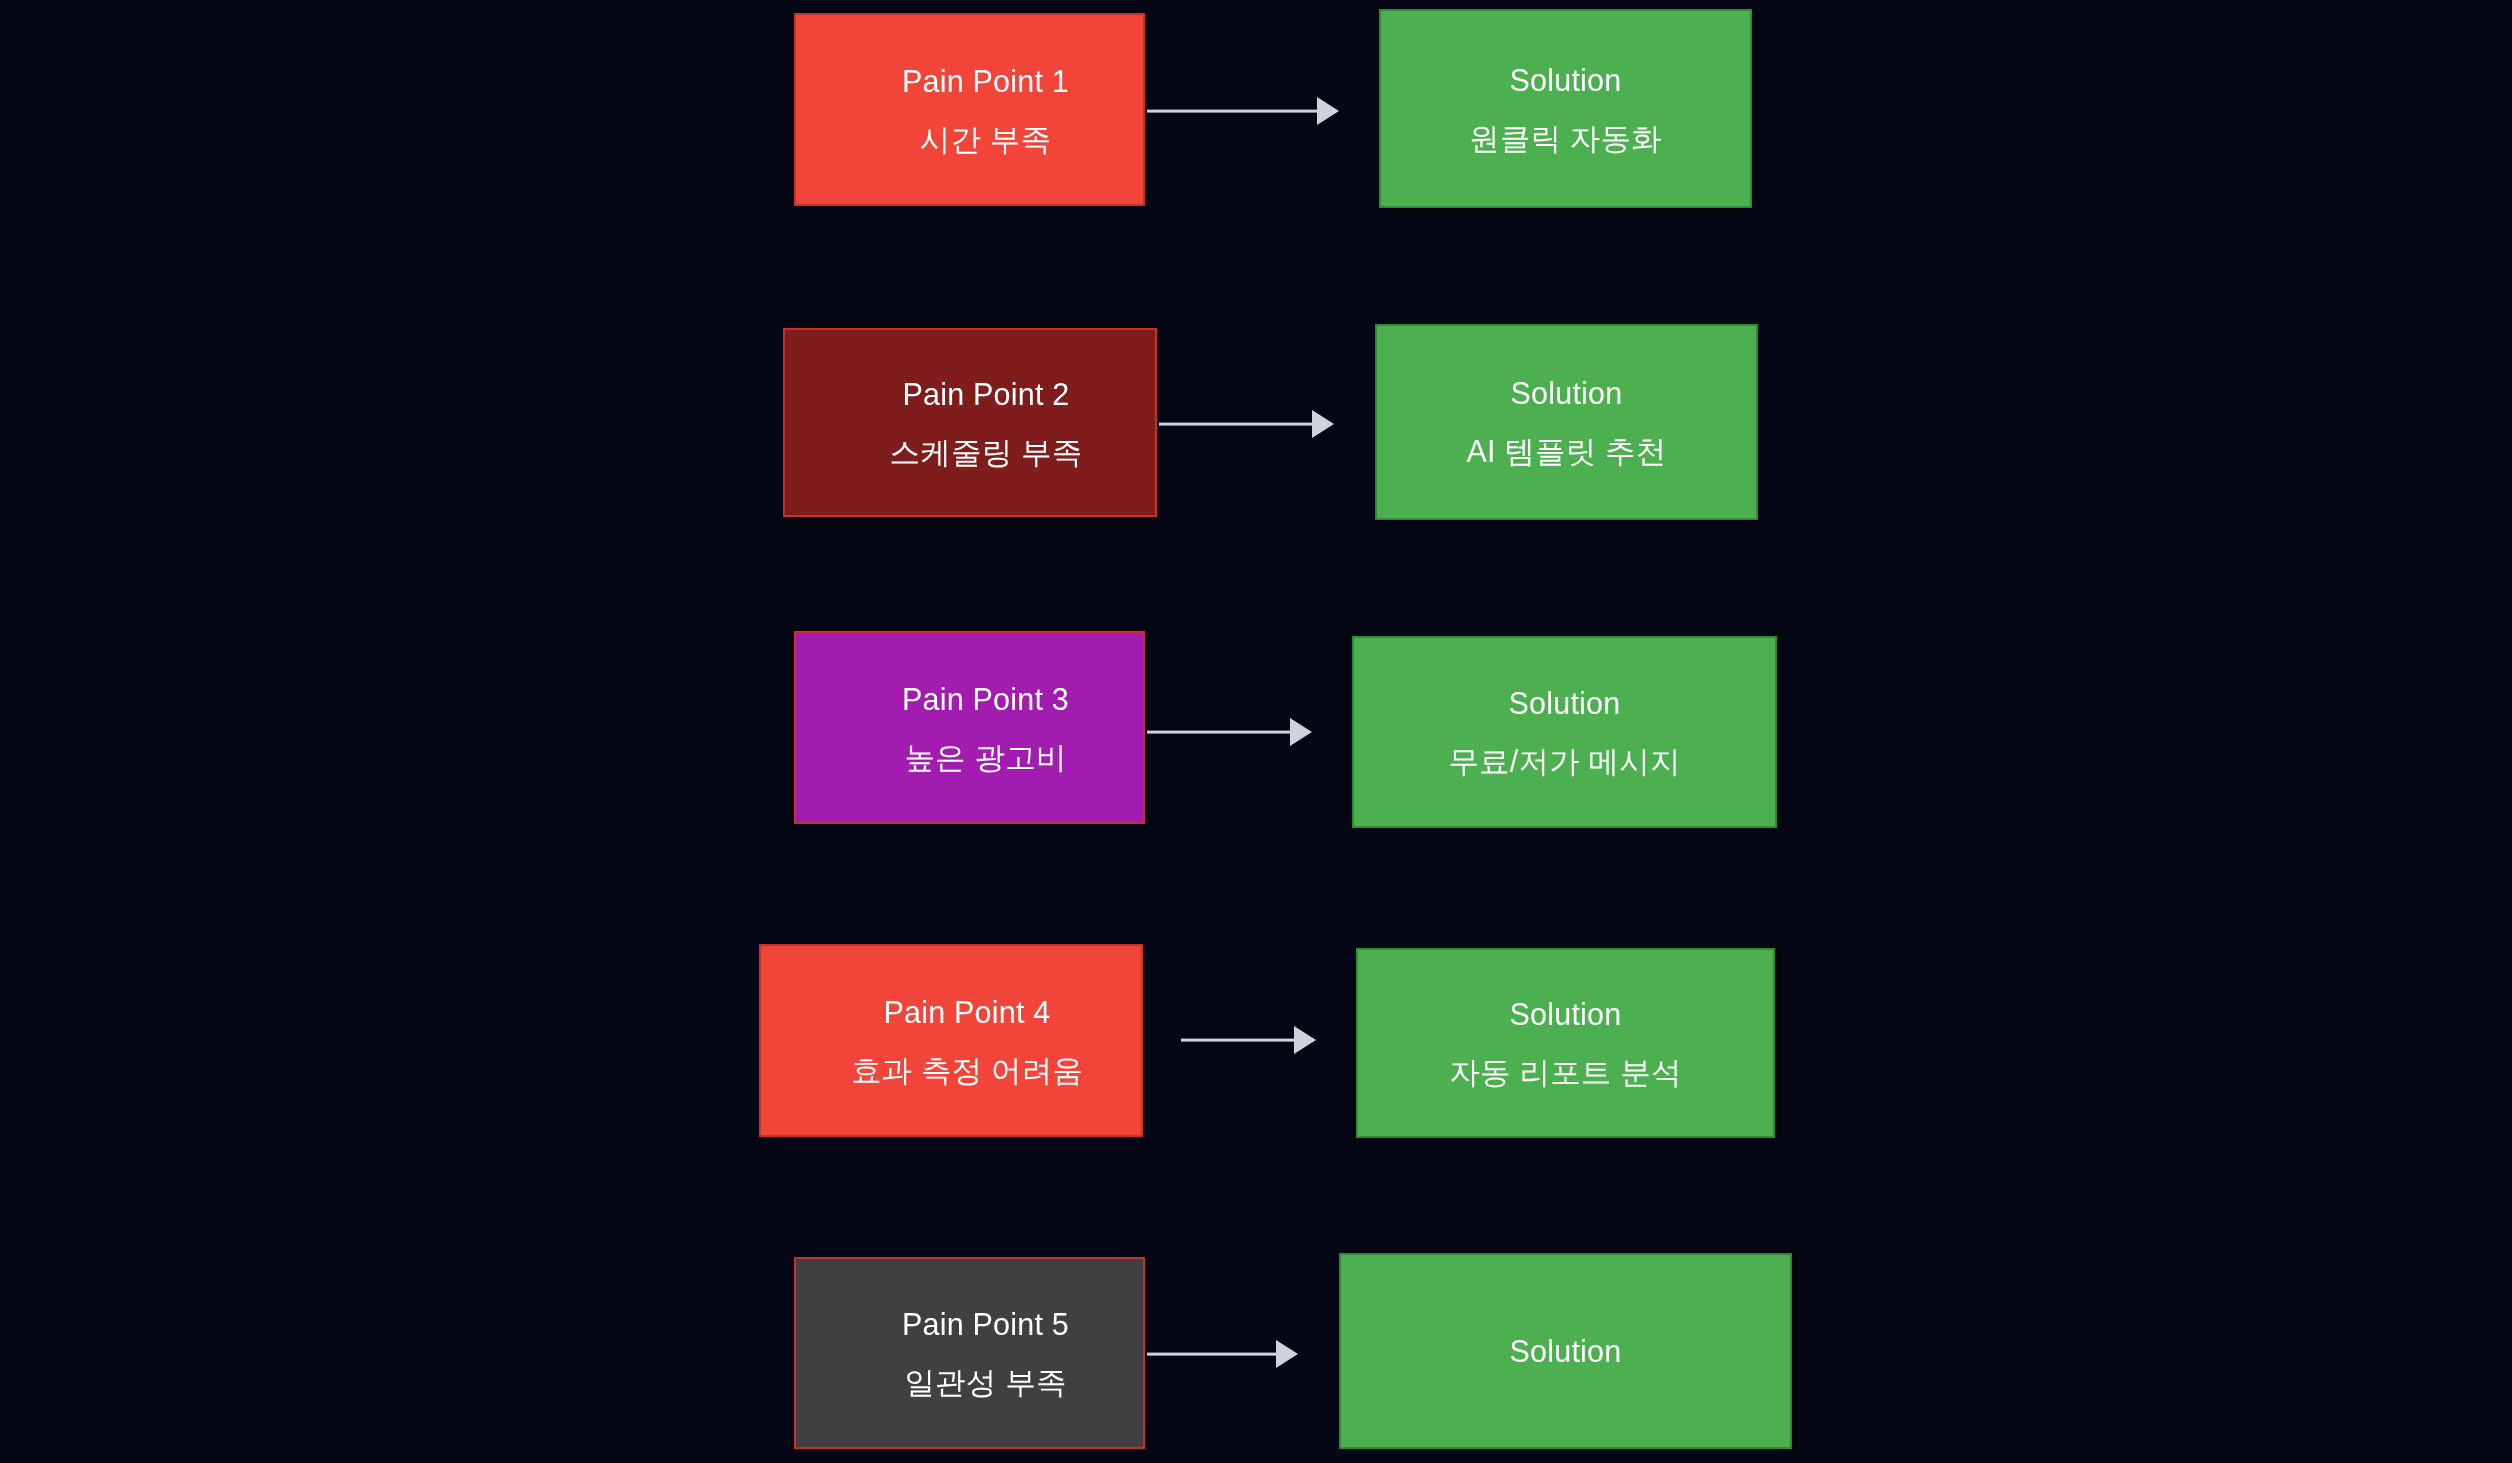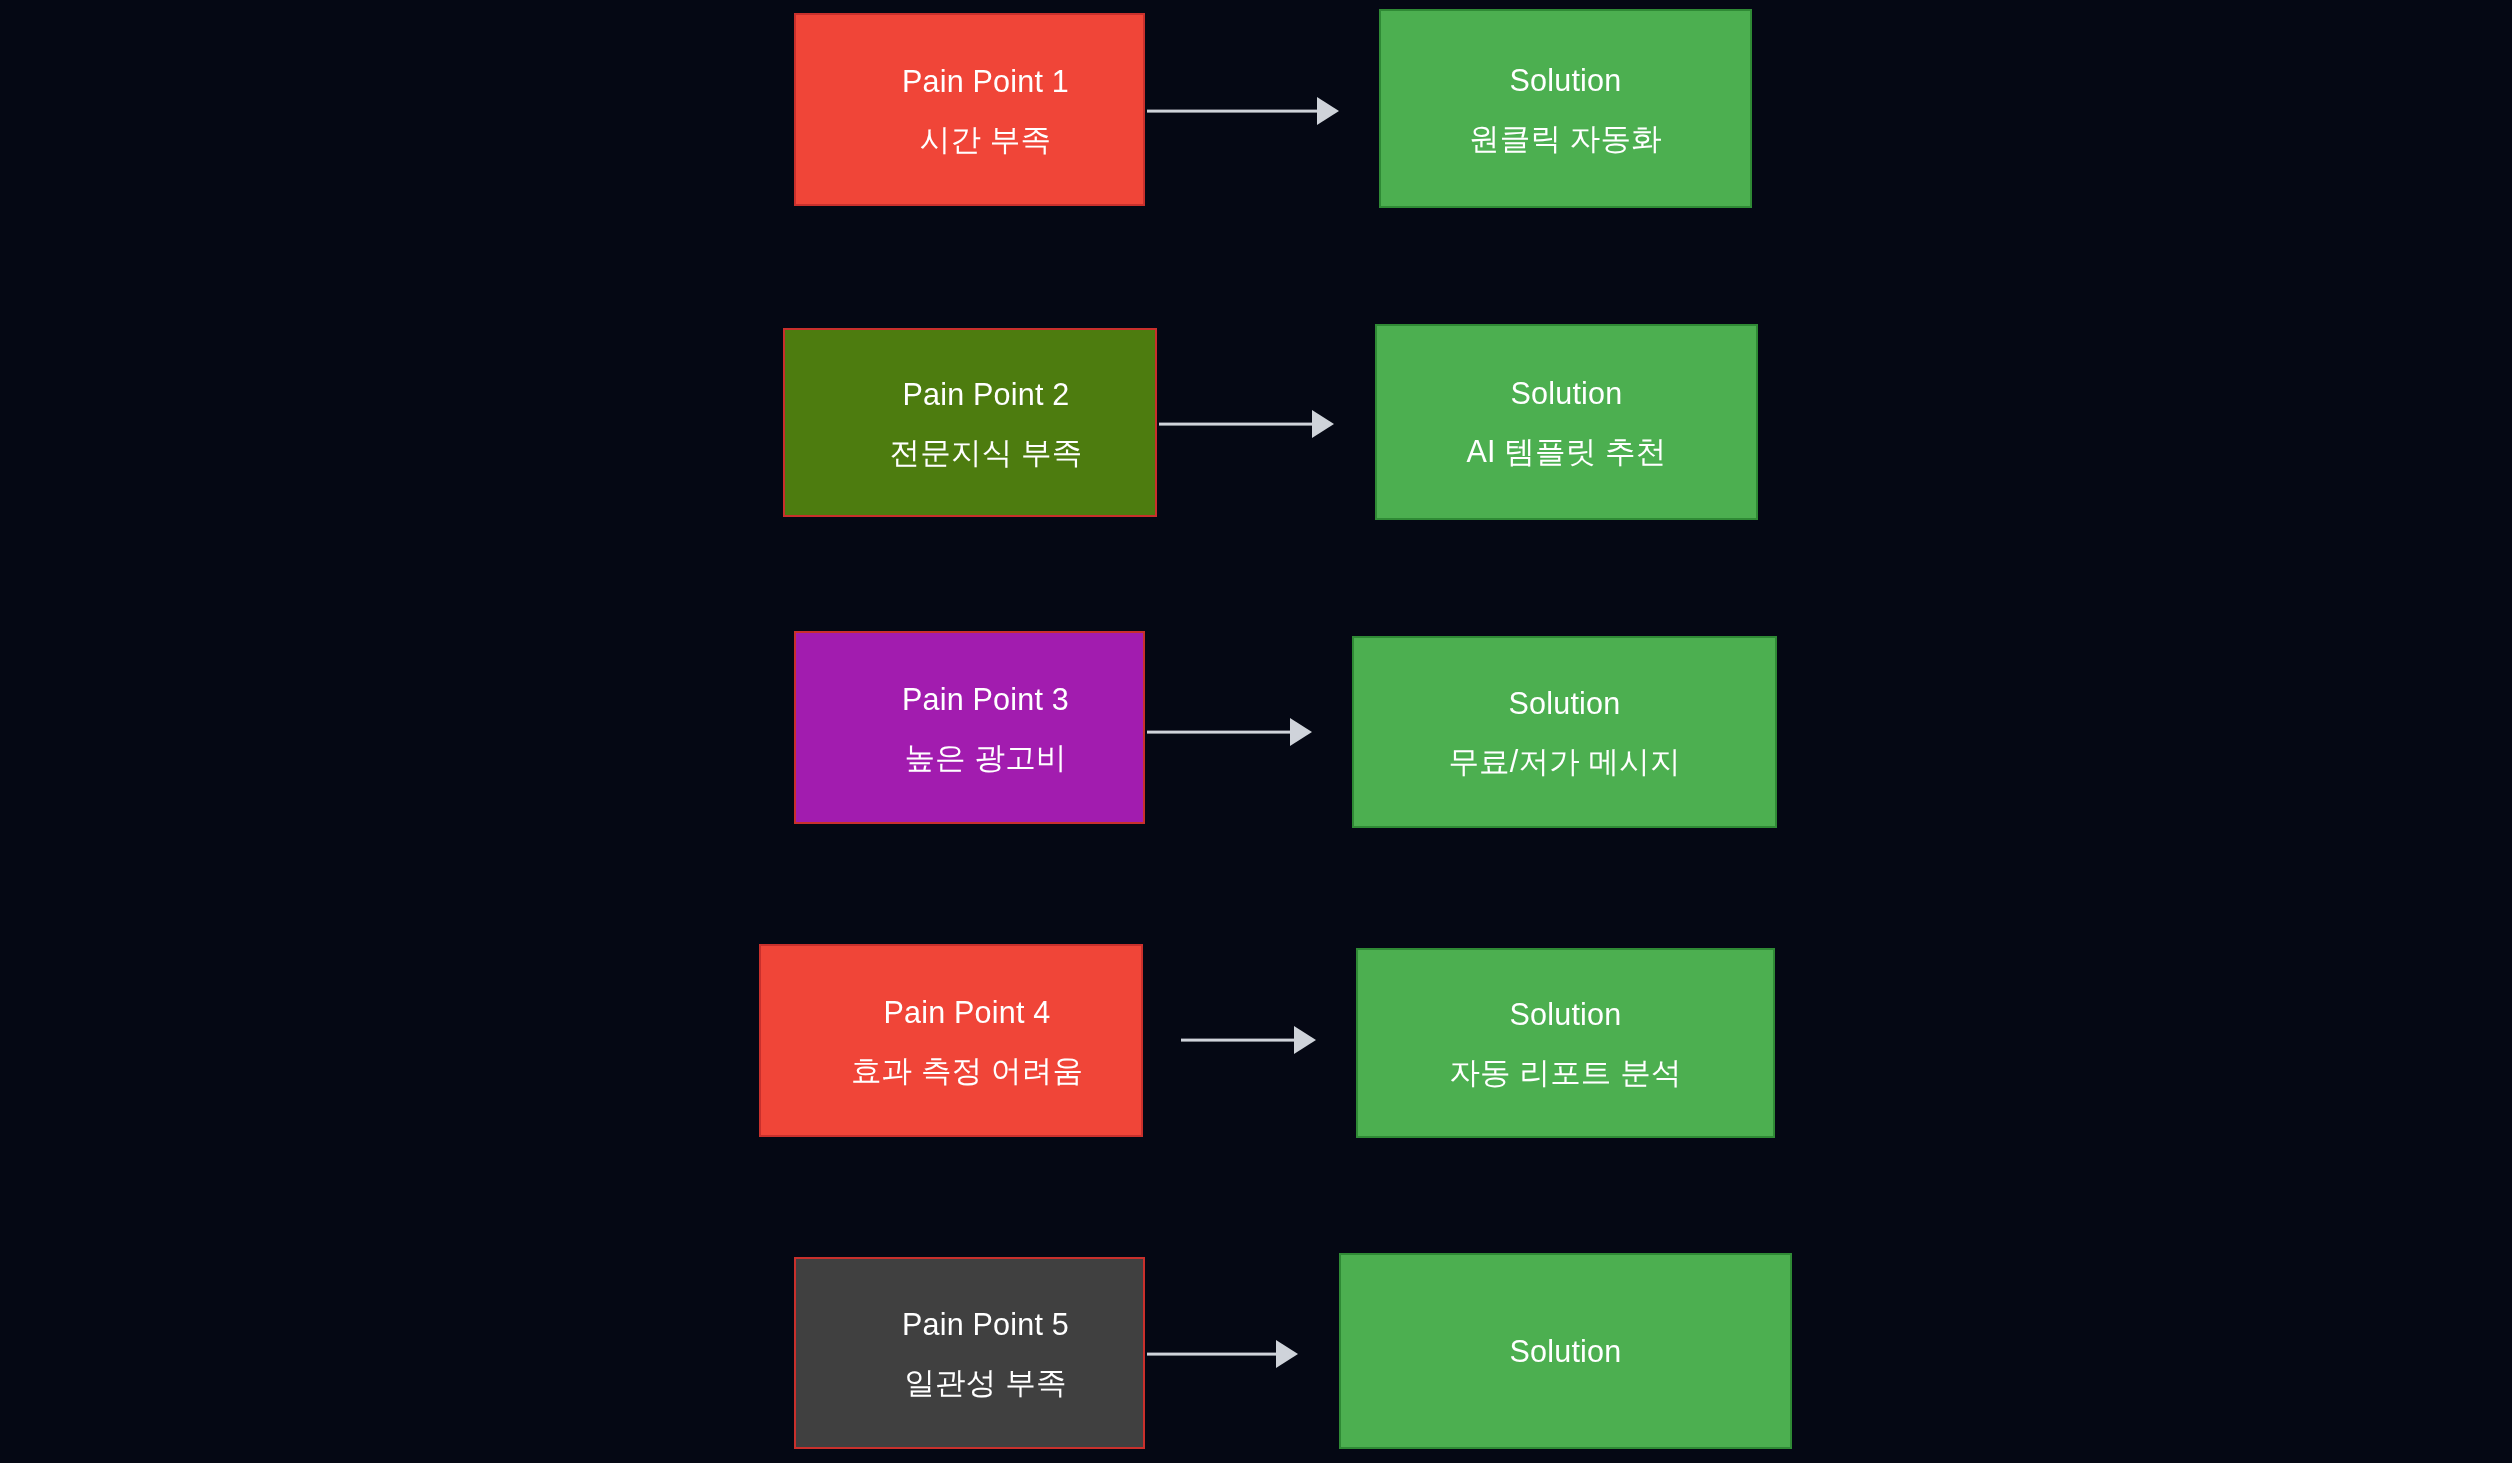--- a/index.html
+++ b/index.html
@@ -76,23 +76,23 @@
       <span class="ln">시간 부족</span>
     </div>
     <div class="node solution" style="left: 1339px; top: 9.2px; width: 373px; height: 199px; background: rgb(76, 175, 80); border-color: rgb(47, 138, 53); color: rgb(255, 255, 255);">
       <span class="ln">Solution</span>
       <span class="ln">원클릭 자동화</span>
     </div>
     <div class="edge" style="left: 1159px; top: 424px; width: 175px;">
       <div class="shaft" style="width: 155px; background: rgb(207, 211, 218);"></div>
       <div class="head" style="left: 153px; border-left-color: rgb(207, 211, 218);"></div>
     </div>
-    <div class="node pain" style="left: 783px; top: 328px; width: 374px; height: 189px; background: #4d7c0f; border-color: rgb(201, 48, 44); color: rgb(255, 255, 255);">
+    <div class="node pain" style="left: 783px; top: 328px; width: 374px; height: 189px; background: #7f1d1d; border-color: rgb(201, 48, 44); color: rgb(255, 255, 255);">
       <span class="ln">Pain Point 2</span>
-      <span class="ln">전문지식 부족</span>
+      <span class="ln">스케줄링 부족</span>
     </div>
     <div class="node solution" style="left: 1335px; top: 324px; width: 383px; height: 196px; background: rgb(76, 175, 80); border-color: rgb(47, 138, 53); color: rgb(255, 255, 255);">
       <span class="ln">Solution</span>
       <span class="ln">AI 템플릿 추천</span>
     </div>
     <div class="edge" style="left: 1147px; top: 732px; width: 165px;">
       <div class="shaft" style="width: 145px; background: rgb(207, 211, 218);"></div>
       <div class="head" style="left: 143px; border-left-color: rgb(207, 211, 218);"></div>
     </div>
     <div class="node pain" style="left: 794px; top: 631px; width: 351px; height: 193px; background: #a21caf; border-color: rgb(201, 48, 44); color: rgb(255, 255, 255);">

